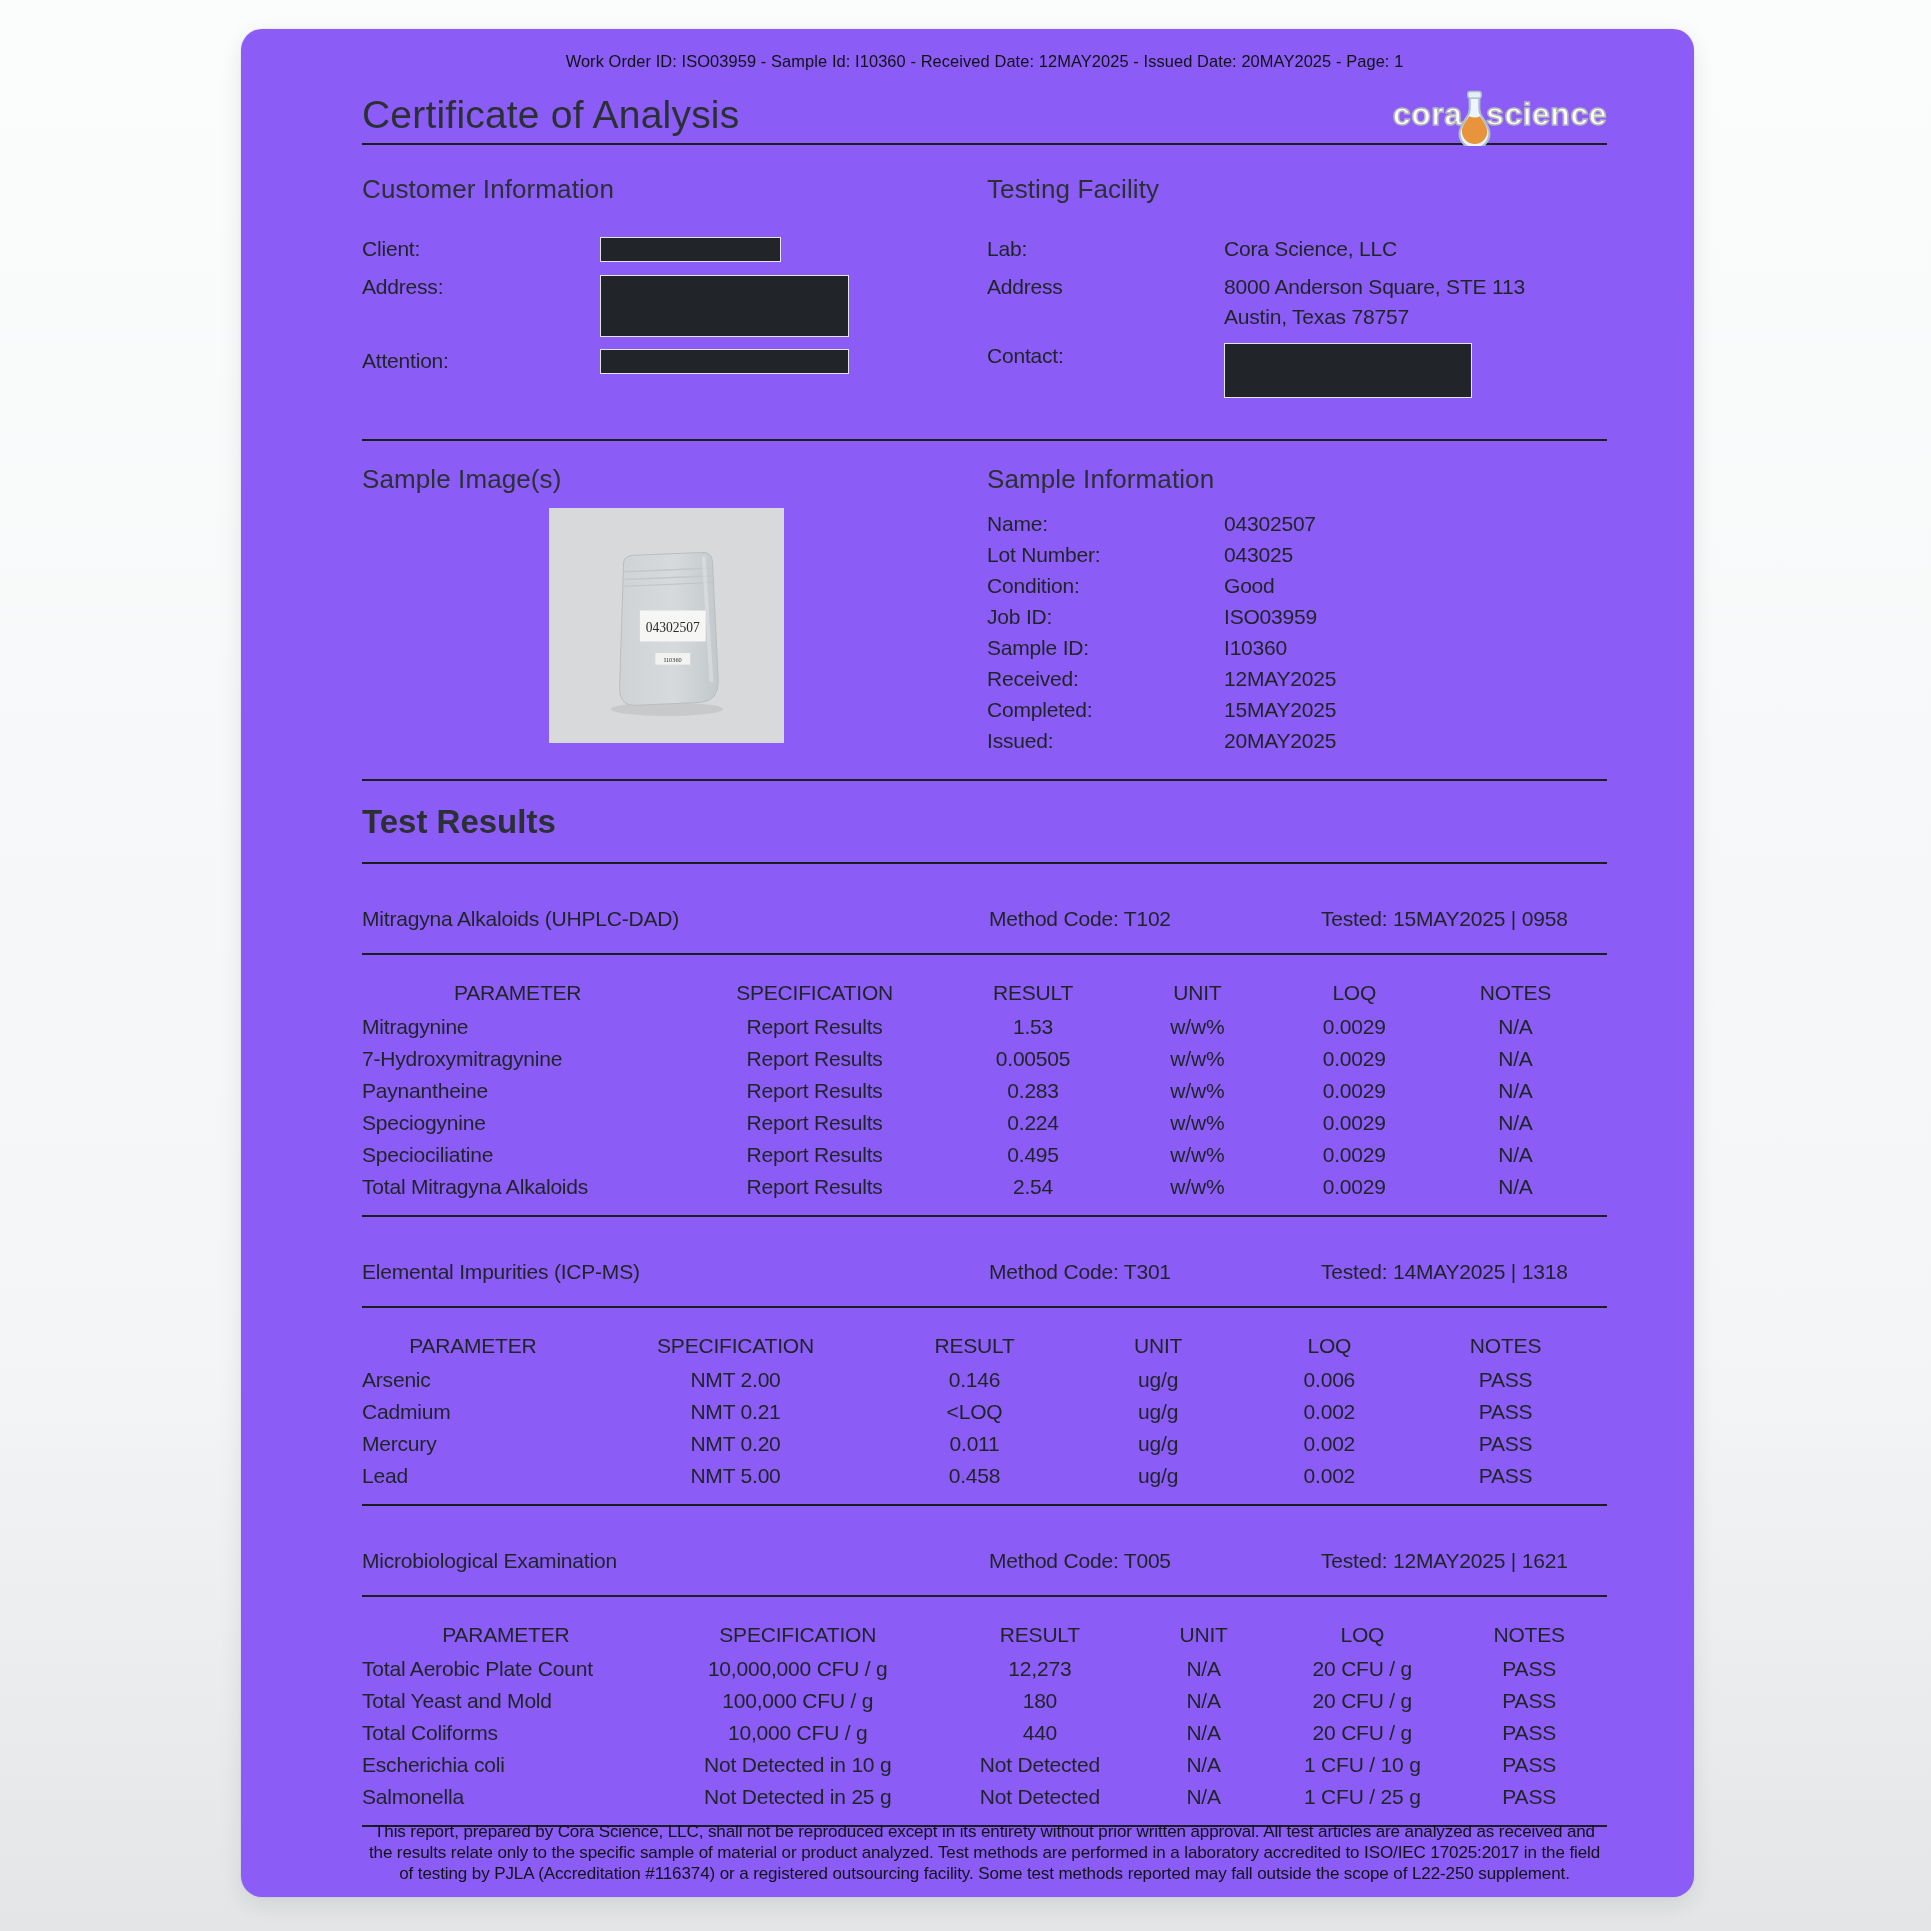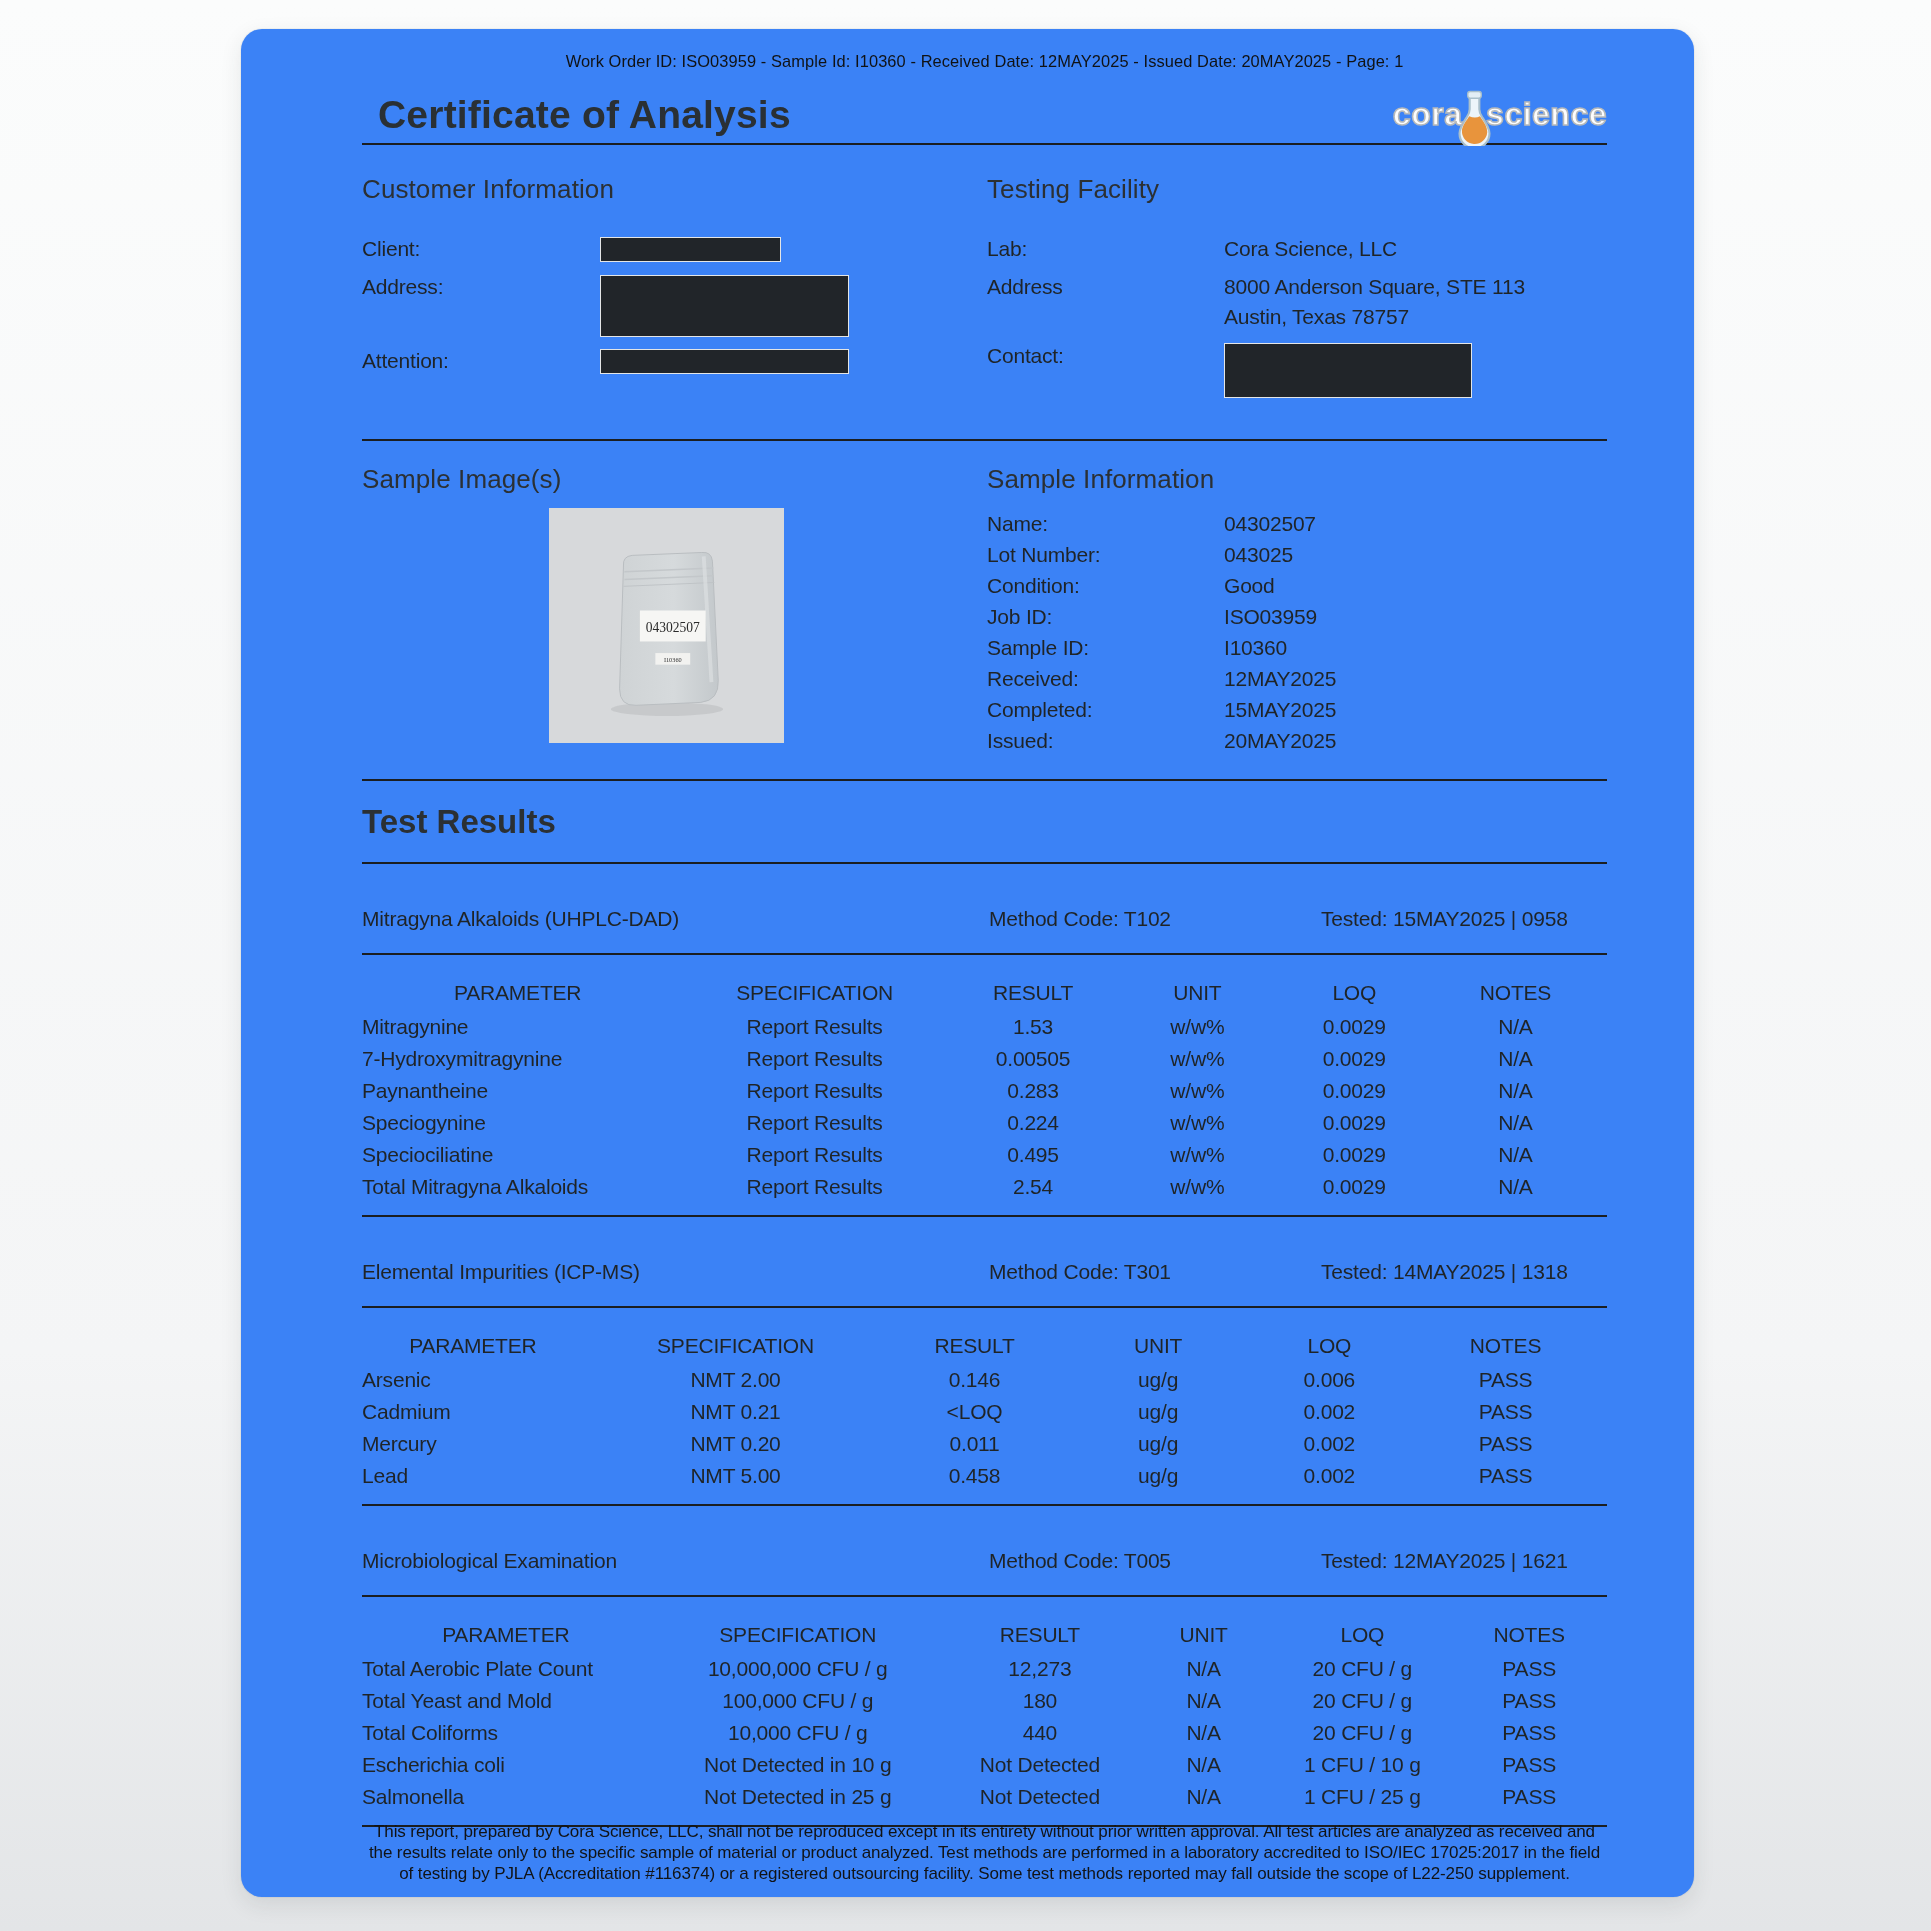--- a/index.html
+++ b/index.html
@@ -3,27 +3,27 @@
 <meta charset="utf-8">
 <style>
   html,body{margin:0;padding:0;}
   body{
     width:1931px;height:1931px;position:relative;overflow:hidden;
     background:linear-gradient(180deg,#fbfcfc 0%,#f4f5f6 70%,#e3e5e7 100%);
     font-family:"Liberation Sans",sans-serif;color:#212529;
   }
   .card{
     position:absolute;left:241px;top:29px;width:1453px;height:1868px;
-    background:#3b82f6;border-radius:21px;box-sizing:border-box;
+    background:#8b5cf6;border-radius:21px;box-sizing:border-box;
     padding:23px 87px 0 121px;
     box-shadow:0 7.7px 21px rgba(40,45,50,.10),0 0 0 1px rgba(0,0,0,.035);
   }
   .header-line{font-size:16.4px;line-height:19.3px;text-align:center;color:#101214;letter-spacing:0.1px;}
   .title-row{display:flex;justify-content:space-between;align-items:center;margin-top:15.4px;height:56px;}
-  .title{margin:16px;font-size:39px;font-weight:700;color:#2a3034;letter-spacing:0.2px;}
+  .title{margin:0;font-size:39px;font-weight:400;color:#2a3034;letter-spacing:0.2px;}
   .logo{display:flex;align-items:center;user-select:none;}
   .logo-word{font-size:32px;font-weight:700;letter-spacing:0.5px;color:#fdfdfd;
     -webkit-text-stroke:1.6px #b6b9bb;position:relative;z-index:1;}
   .flask{position:relative;top:2.9px;margin:0 -7.7px;z-index:0;}
   hr.rule{border:none;border-top:2.4px solid #1b1e20;margin:0;}
   .rule-title{margin-top:13.5px;}
   .twocol{display:flex;}
   .colL{width:625px;flex:none;}
   .colR{flex:1;min-width:0;}
   .section-heading{margin:29px 0 29px;font-size:26px;font-weight:500;color:#2b3034;letter-spacing:0.1px;}

